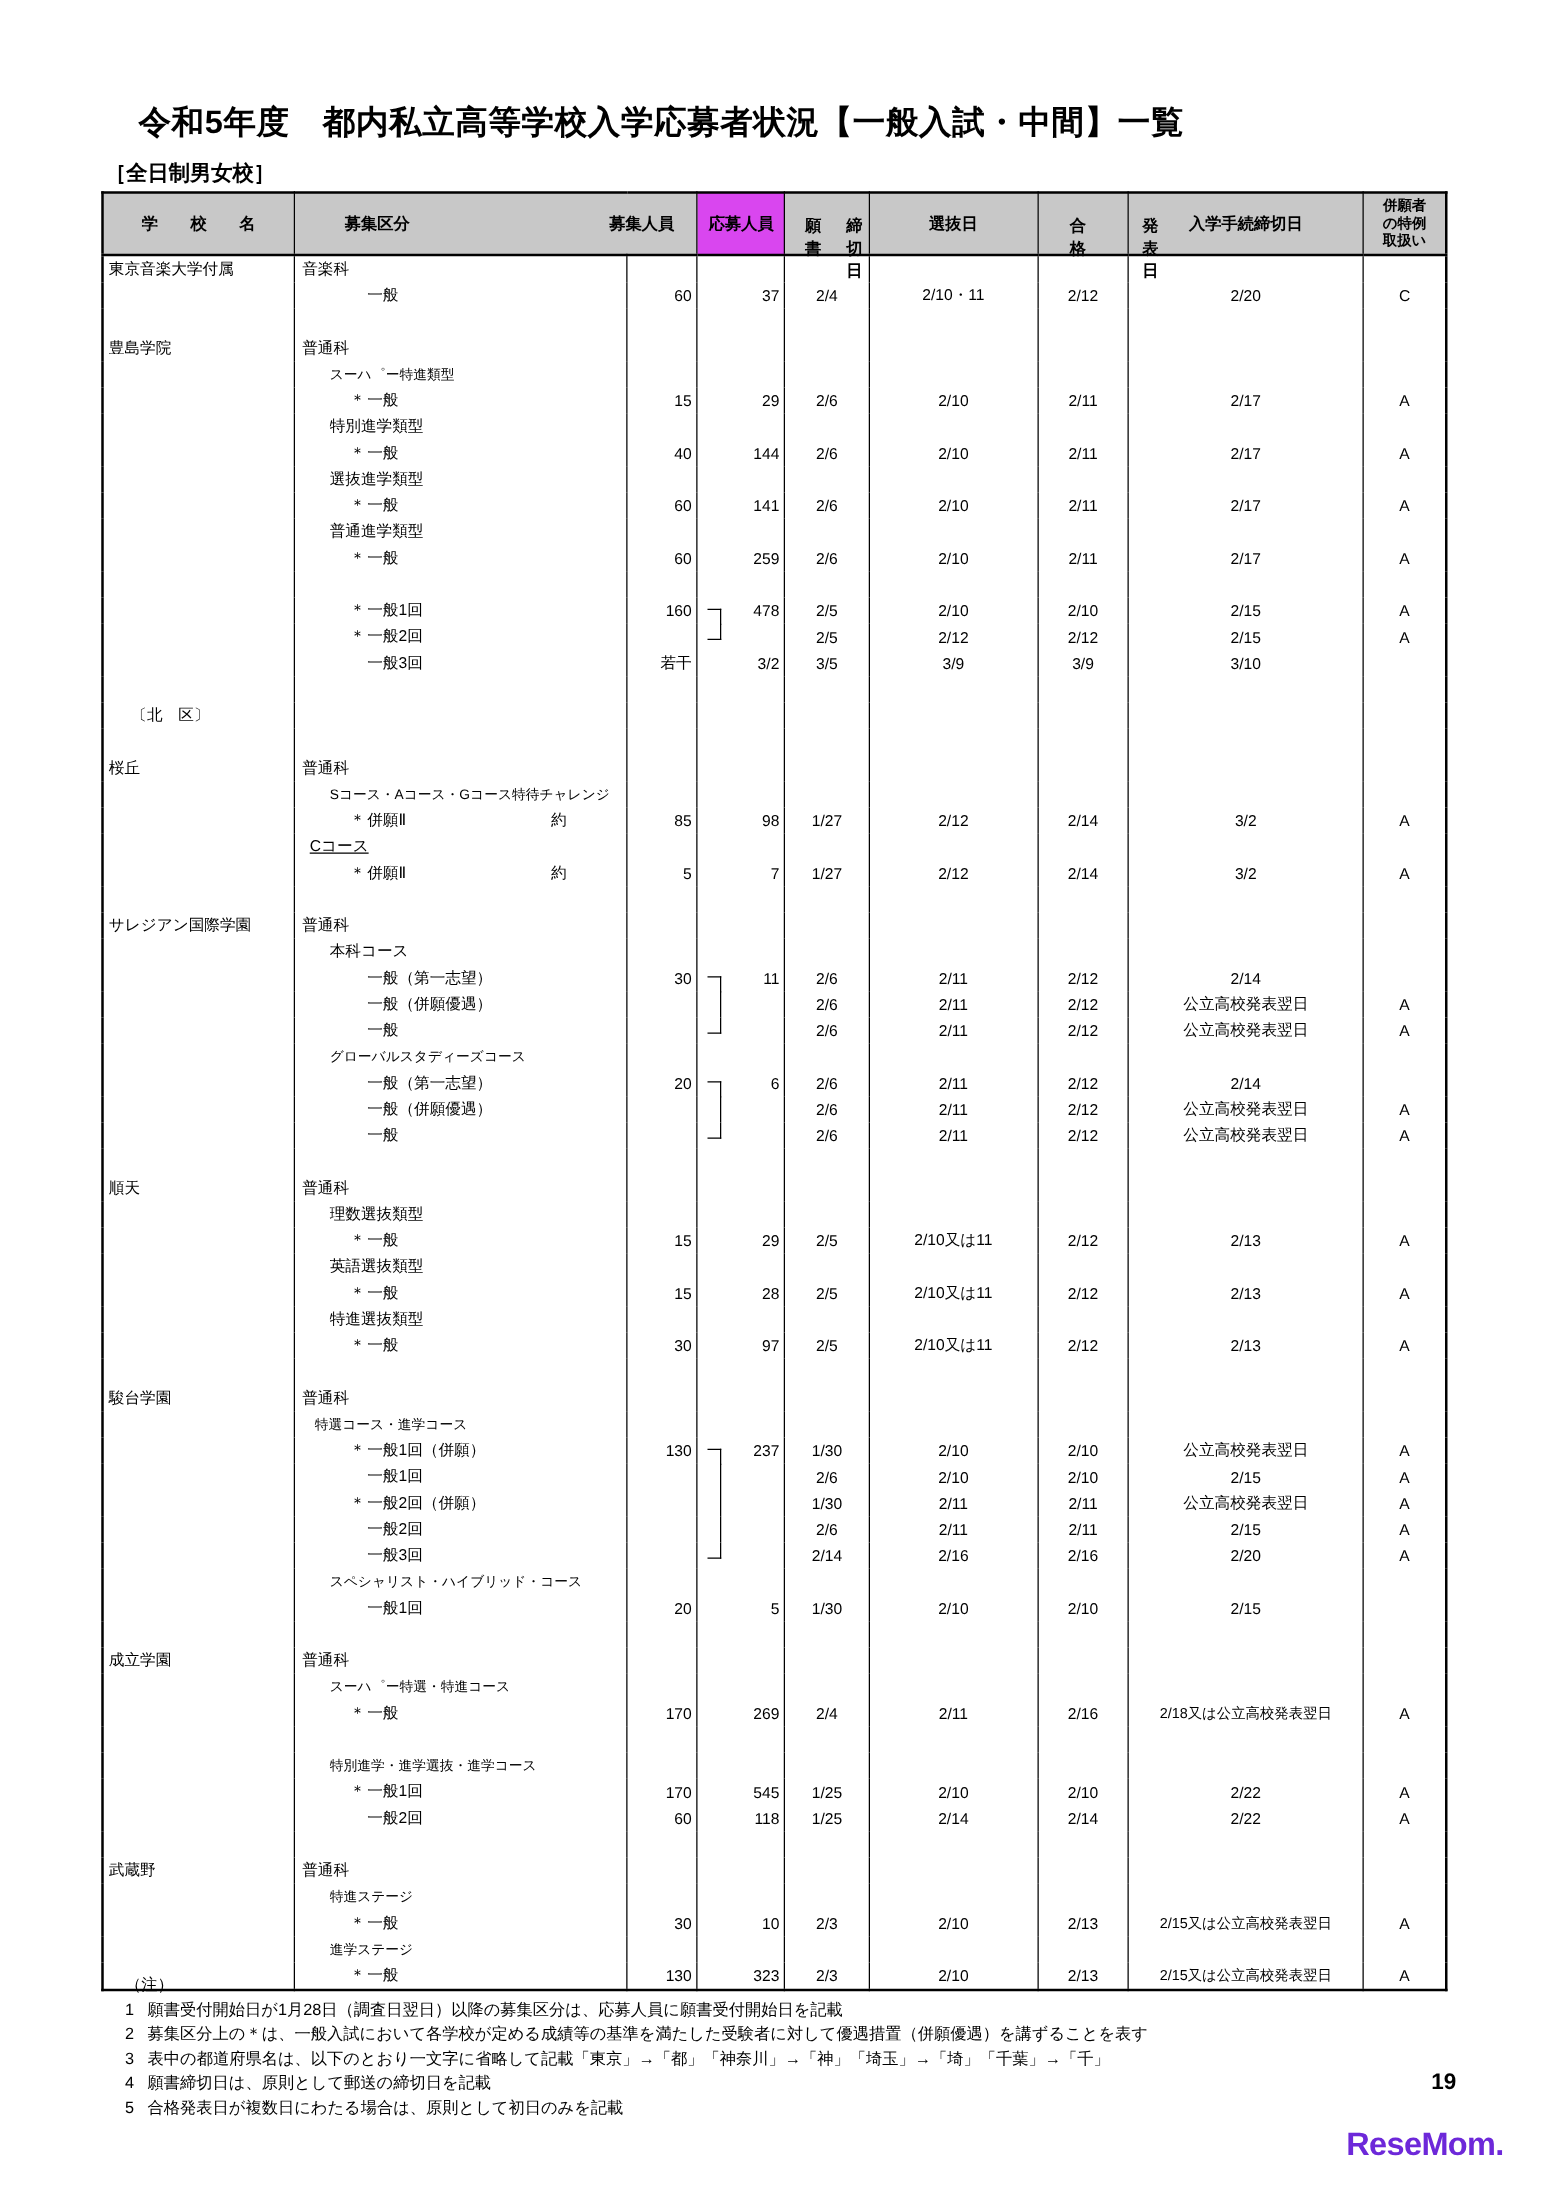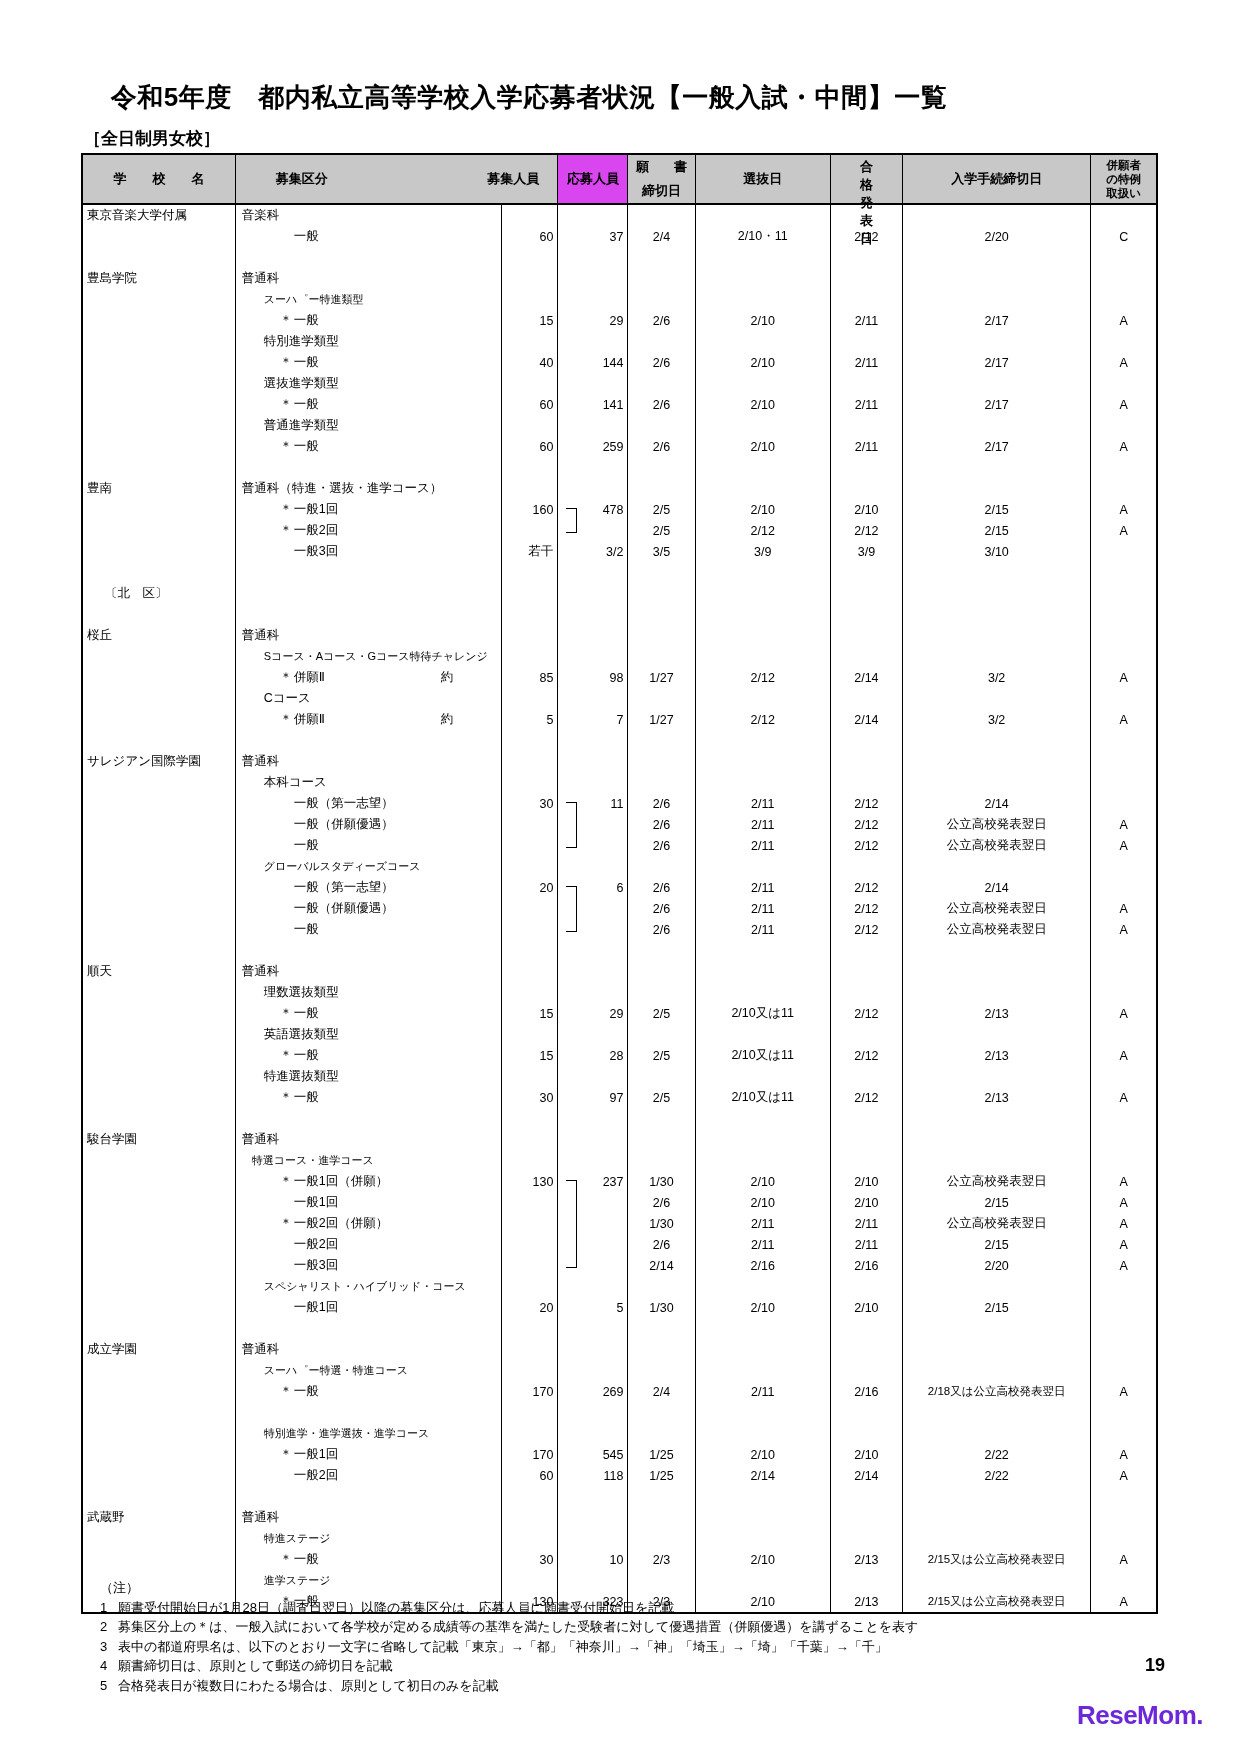--- a/index.html
+++ b/index.html
@@ -62,24 +62,24 @@
     border-bottom: 2px solid #000;
     font-weight: bold;
     font-size: 13px;
     height: 48px;
     text-align: center;
   }
   thead th.last { border-right: none; }
   thead th.highlight { background: #d946ef; }
   .hdr-split {
     display: flex;
-    flex-direction: column;
+    flex-direction: row;
     justify-content: space-between;
     height: 46px;
-    padding: 2px 0;
+    padding: 16px 0;
     box-sizing: border-box;
   }
   .hdr-split .top { text-align: center; letter-spacing: 6px; padding-left:6px;}
   .hdr-split .bot { text-align: center; }
   .sp3 { letter-spacing: 9px; padding-left: 9px; }
 
   tbody td {
     height: 21px;
     border-right: 1.5px solid #000;
     font-size: 12.5px;
@@ -323,31 +323,20 @@
           <td class="c-div" style="padding-left: 6px;"><span></span></td>
           <td class="c-quota"></td>
           <td class="c-apply"></td>
           <td class="c-ctr"></td>
           <td class="c-ctr"></td>
           <td class="c-ctr"></td>
           <td class="c-ctr"></td>
           <td class="c-last"></td>
         </tr>
         <tr>
-          <td class="c-school">豊南</td>
-          <td class="c-div" style="padding-left: 6px;"><span>普通科（特進・選抜・進学コース）</span></td>
-          <td class="c-quota"></td>
-          <td class="c-apply"></td>
-          <td class="c-ctr"></td>
-          <td class="c-ctr"></td>
-          <td class="c-ctr"></td>
-          <td class="c-ctr"></td>
-          <td class="c-last"></td>
-        </tr>
-        <tr>
           <td class="c-school"></td>
           <td class="c-div" style="padding-left: 44px;"><span class="star">＊</span><span>一般1回</span><span class="brk" style="top: 9px; height: 12px; border-bottom: none;"></span></td>
           <td class="c-quota">160</td>
           <td class="c-apply">478</td>
           <td class="c-ctr">2/5</td>
           <td class="c-ctr">2/10</td>
           <td class="c-ctr">2/10</td>
           <td class="c-ctr">2/15</td>
           <td class="c-last">A</td>
         </tr>
@@ -434,21 +423,21 @@
           <td class="c-quota">85</td>
           <td class="c-apply">98</td>
           <td class="c-ctr">1/27</td>
           <td class="c-ctr">2/12</td>
           <td class="c-ctr">2/14</td>
           <td class="c-ctr">3/2</td>
           <td class="c-last">A</td>
         </tr>
         <tr>
           <td class="c-school"></td>
-          <td class="c-div" style="padding-left: 28px;"><span>Cコース</span></td>
+          <td class="c-div" style="padding-left: 12px; text-decoration: underline;"><span>Cコース</span></td>
           <td class="c-quota"></td>
           <td class="c-apply"></td>
           <td class="c-ctr"></td>
           <td class="c-ctr"></td>
           <td class="c-ctr"></td>
           <td class="c-ctr"></td>
           <td class="c-last"></td>
         </tr>
         <tr>
           <td class="c-school"></td>

